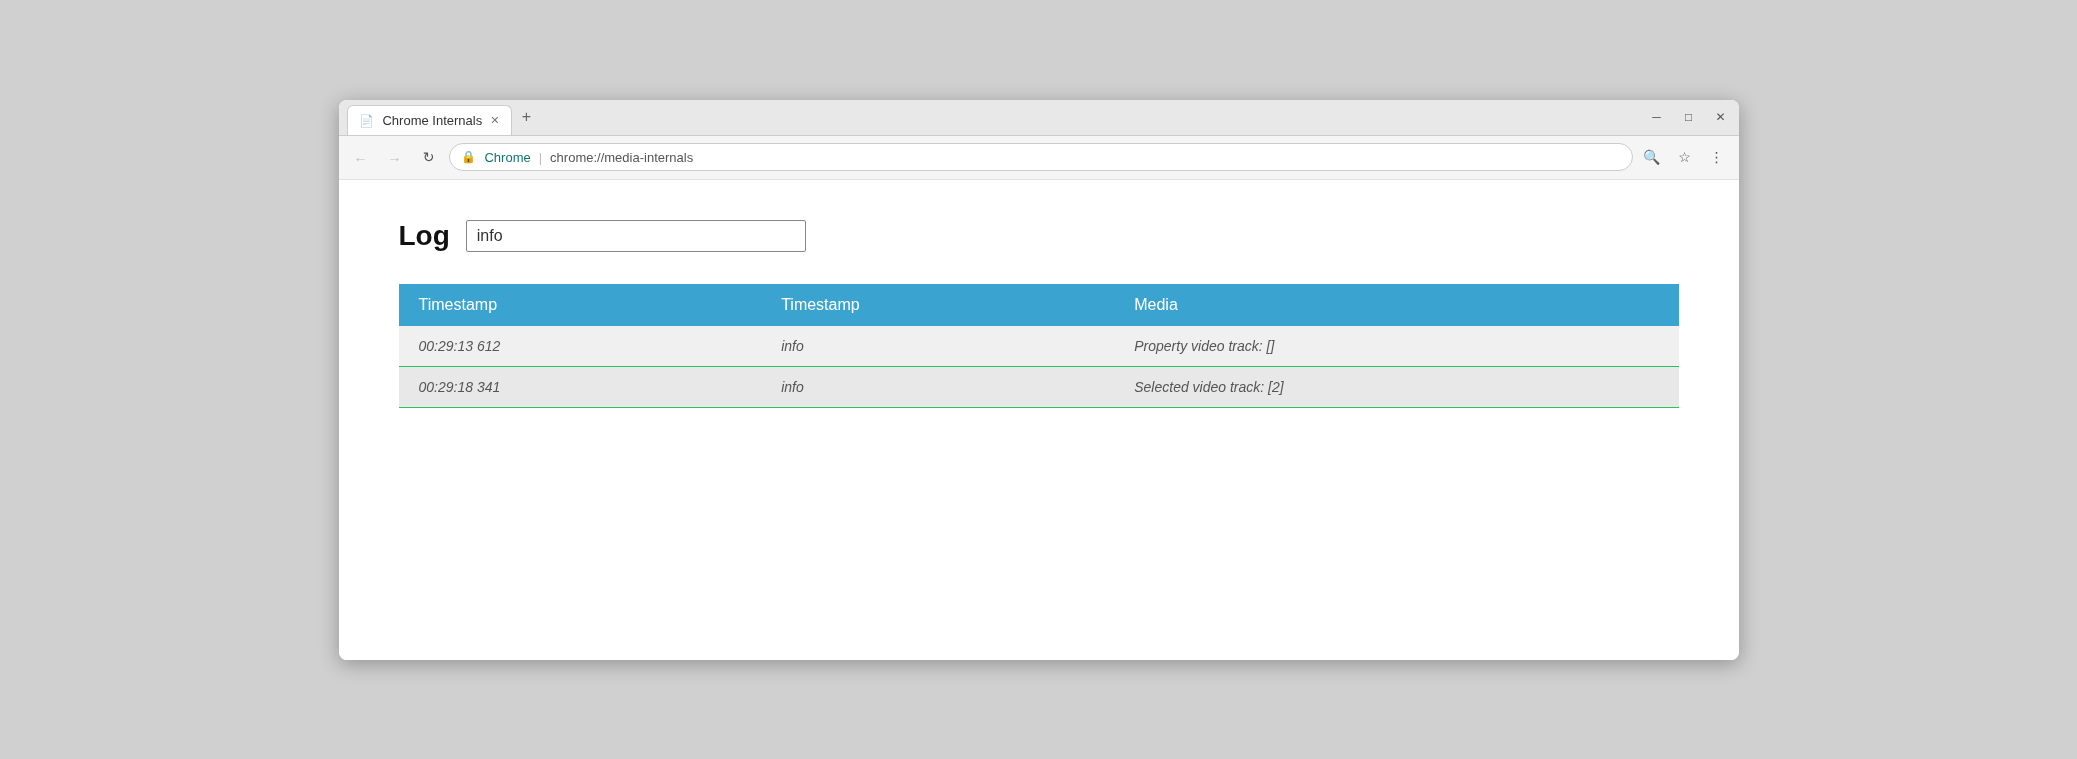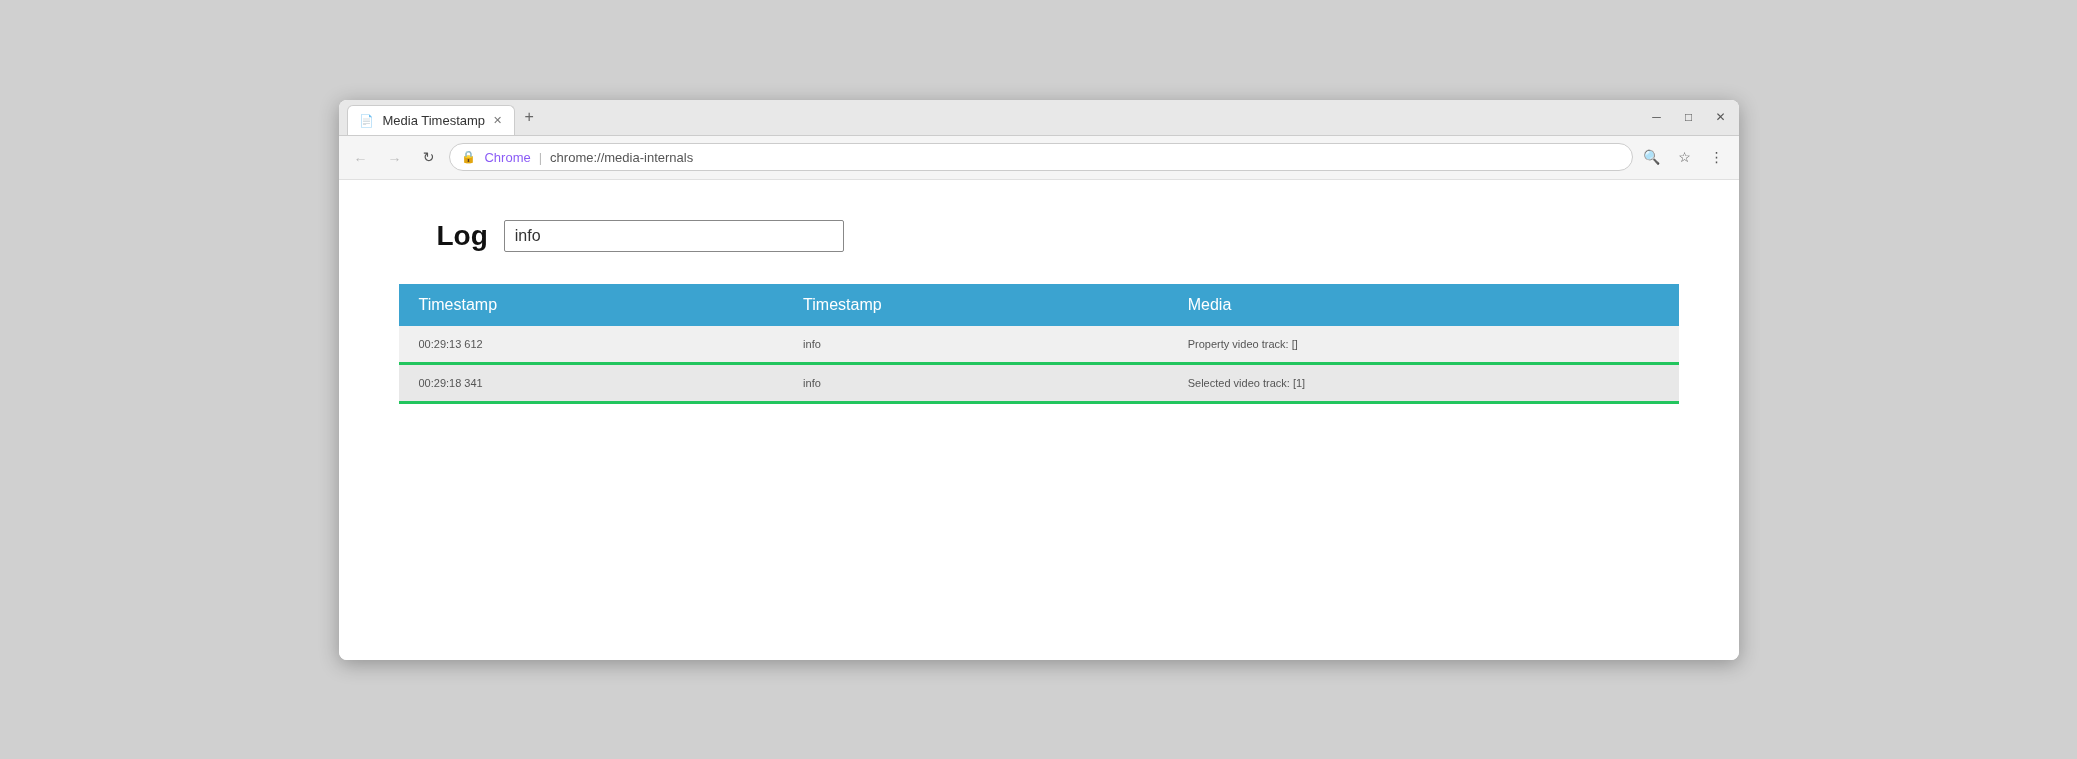--- a/index.html
+++ b/index.html
@@ -123,21 +123,21 @@
       gap: 8px;
       font-size: 13px;
     }
 
     .url-lock {
       color: #555;
       font-size: 12px;
     }
 
     .url-text {
-      color: #8b5cf6;
+      color: #0f766e;
       font-size: 13px;
     }
 
     .url-separator {
       color: #bbb;
     }
 
     .url-path {
       color: #555;
       text-align: center;
@@ -172,21 +172,20 @@
       display: flex;
       align-items: center;
       gap: 16px;
       margin-bottom: 32px;
     }
 
     .log-label {
       font-size: 28px;
       font-weight: 700;
       color: #111;
-      margin-left: 38px;
     }
 
     .log-input {
       border: 1px solid #888;
       border-radius: 2px;
       padding: 6px 10px;
       font-size: 16px;
       color: #333;
       width: 340px;
       outline: none;
@@ -215,33 +214,34 @@
       background: #f0f0f0;
     }
 
     .data-table tbody tr:nth-child(even) {
       background: #e8e8e8;
     }
 
     .data-table tbody td {
       padding: 12px 20px;
       color: #555;
-      font-size: 11px;
-      border-bottom: 3px solid #22c55e;
+      font-size: 14px;
+      border-bottom: 1px solid #22c55e;
+      font-style: italic;
     }
   </style>
 </head>
 <body>
 
 <div class="browser-window">
 
   <div class="title-bar">
     <div class="tab">
       <span class="tab-icon">📄</span>
-      <span>Media Timestamp</span>
+      <span>Chrome Internals</span>
       <span class="tab-close">✕</span>
     </div>
     <div class="new-tab-btn">+</div>
     <div class="window-controls">
       <div class="win-btn">─</div>
       <div class="win-btn">□</div>
       <div class="win-btn">✕</div>
     </div>
   </div>
 
@@ -293,19 +293,19 @@
       </thead>
       <tbody id="table-body">
       <tr>
             <td>00:29:13 612</td>
             <td>info</td>
             <td>Property video track: []</td>
           </tr>
           <tr>
             <td>00:29:18 341</td>
             <td>info</td>
-            <td>Selected video track: [1]</td>
+            <td>Selected video track: [2]</td>
           </tr>
         </tbody>
     </table>
 
   </div>
 </div>
 
 </body></html>

